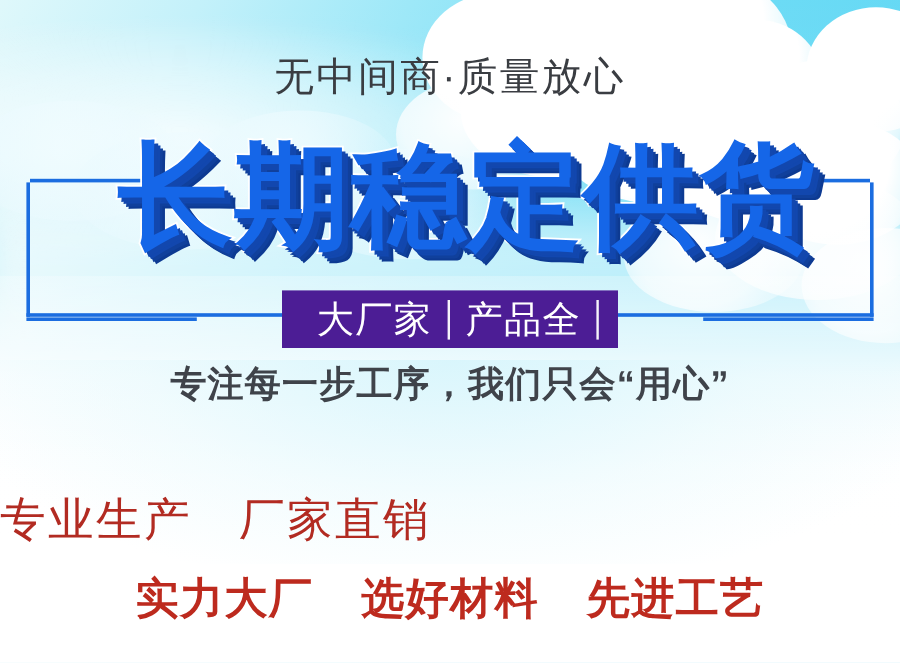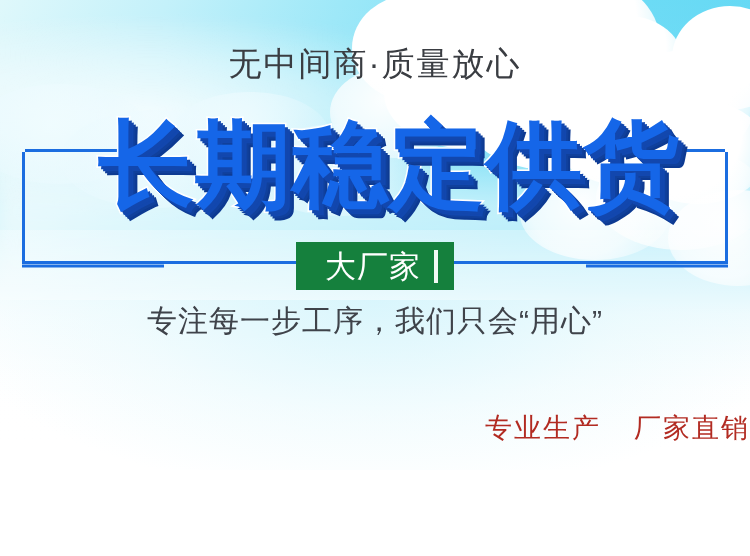--- a/index.html
+++ b/index.html
@@ -224,21 +224,21 @@
   .claims-rule.left  { left: 22px;  width: 142px; }
   .claims-rule.right { right: 22px; width: 142px; }
 
   .claims-bar {
     position: absolute;
     left: 50%;
     top: 0;
     transform: translateX(-50%);
     height: 48px;
     padding: 18px 16px;
-    background: #15803d;
+    background: #4c1d95;
     display: flex;
     align-items: center;
     gap: 0;
     white-space: nowrap;
   }
   .claim {
     font-size: 31px;
     line-height: 1;
     color: #ffffff;
     font-weight: 400;
@@ -255,30 +255,30 @@
 
   .tagline {
     position: absolute;
     left: 0; right: 0;
     top: 303px;
     text-align: center;
     font-size: 30px;
     line-height: 1.2;
     letter-spacing: 1px;
     color: #3f434a;
-    font-weight: 400;
+    font-weight: 700;
     white-space: nowrap;
   }
 
   .red-main {
     position: absolute;
     left: 0; right: 0;
     top: 413px;
-    text-align: right;
-    font-size: 27px;
+    text-align: left;
+    font-size: 38px;
     line-height: 1.15;
     letter-spacing: 2px;
     color: #b22b22;
     font-weight: 400;
     white-space: nowrap;
   }
   .red-sub {
     position: absolute;
     left: 0; right: 0;
     top: 478px;
@@ -334,27 +334,35 @@
     <div class="bracket"></div>
 
     <div class="headline">长期稳定供货</div>
 
     <div class="claims-wrap">
       <div class="claims-rule left"></div>
       <div class="claims-rule right"></div>
       <div class="claims-bar">
         <span class="claim">大厂家</span>
         <span class="claim-sep"></span>
+        <span class="claim">产品全</span>
         <span class="claim-sep"></span>
       </div>
     </div>
 
     <div class="tagline">专注每一步工序，我们只会“用心”</div>
 
     <div class="red-main">
       <span>专业生产</span>
       <span class="gap"></span>
       <span>厂家直销</span>
     </div>
 
+    <div class="red-sub">
+      <span>实力大厂</span>
+      <span class="gap"></span>
+      <span>选好材料</span>
+      <span class="gap"></span>
+      <span>先进工艺</span>
+    </div>
 
   </div>
 </div>
 
 </body></html>

